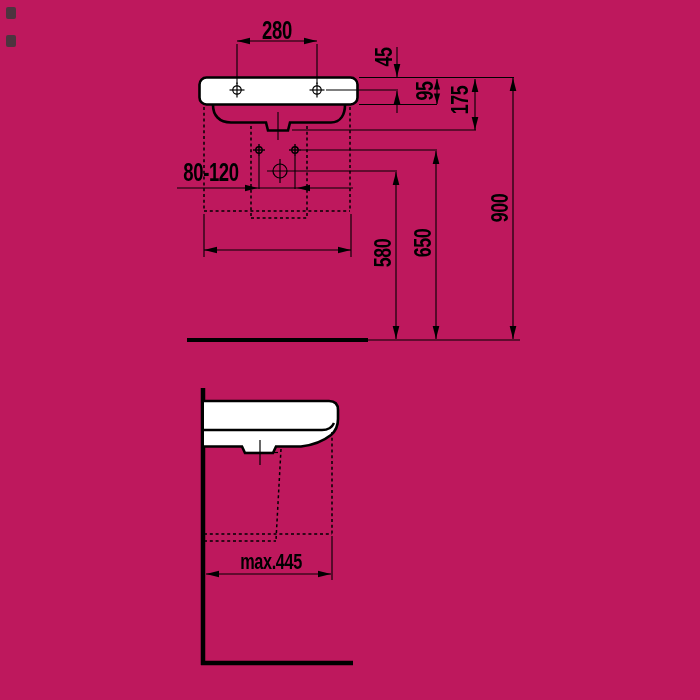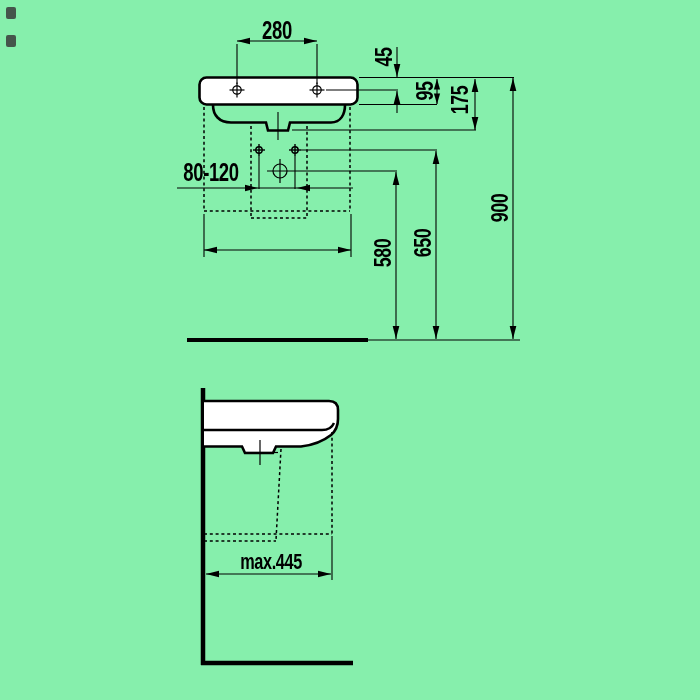--- a/index.html
+++ b/index.html
@@ -1,17 +1,17 @@
 <!DOCTYPE html>
 <html><head>
 <meta charset="utf-8">
 <style>
   html,body{margin:0;padding:0;background:#fff;}
   #stage{
-    position:relative;width:700px;height:700px;background:#86efac;
+    position:relative;width:700px;height:700px;background:#be185d;
     font-family:"Liberation Sans",sans-serif;overflow:hidden;
   }
   #drawing-svg{position:absolute;left:0;top:0;}
   .dim-label{
     position:absolute;color:#000;font-weight:bold;font-size:25px;
     letter-spacing:-0.5px;white-space:nowrap;
     transform:translate(-50%,-50%) scaleX(0.74);
   }
   .dim-label.v{transform:translate(-50%,-50%) rotate(-90deg) scaleX(0.74);}
   .dim-label.small{font-size:22px;}

